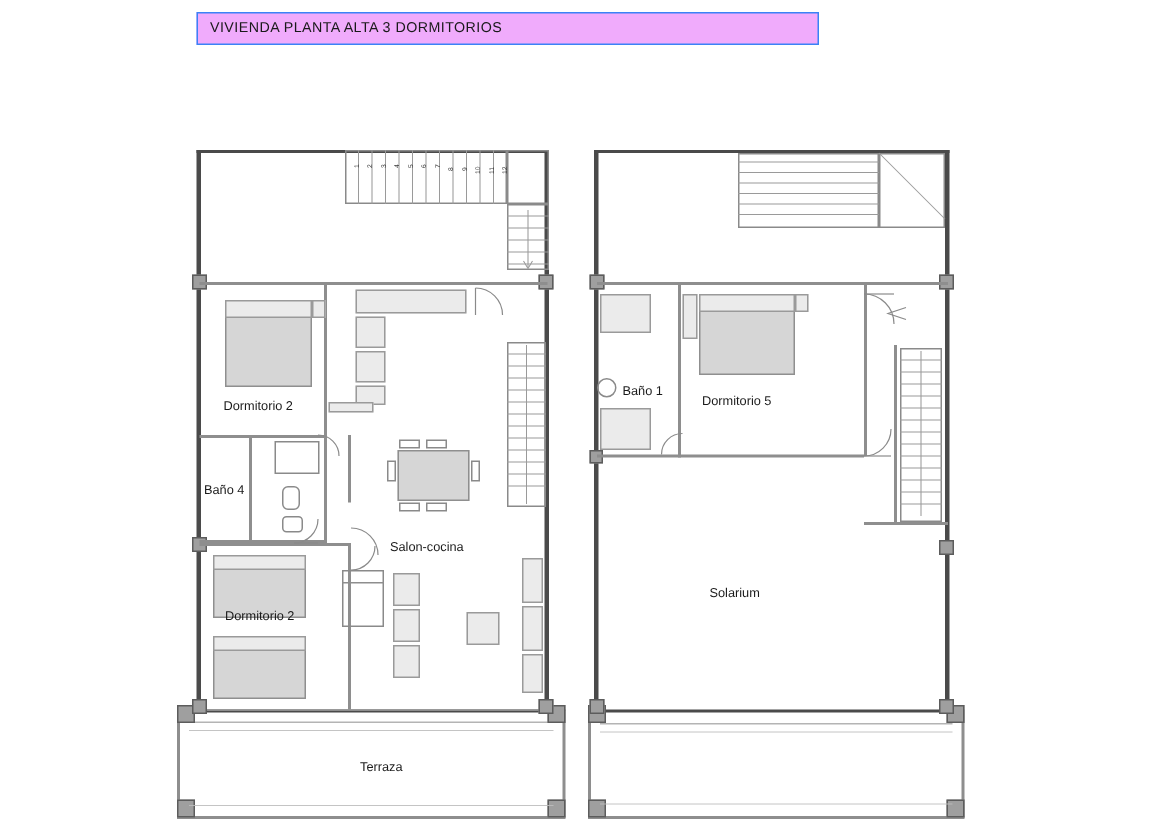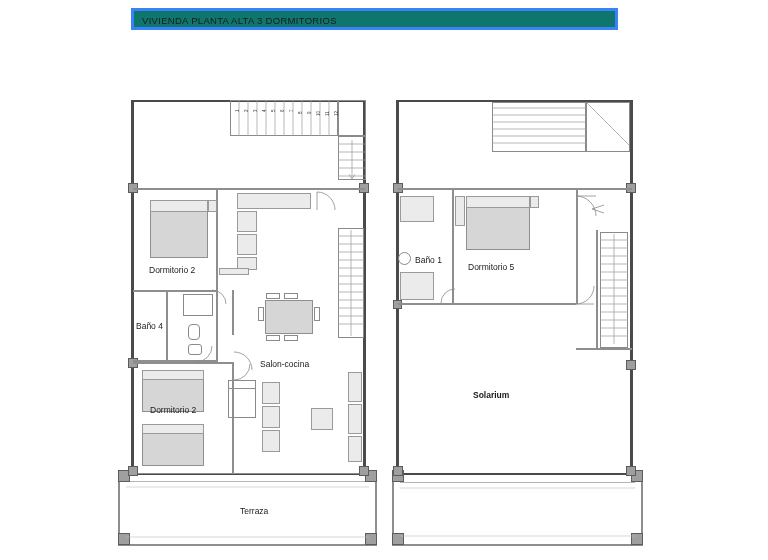--- a/index.html
+++ b/index.html
@@ -22,24 +22,24 @@
     width: 768px;
     height: 560px;
     background: #ffffff;
   }
 
   
   .title-box {
     position: absolute;
     left: 131px;
     top: 8px;
-    width: 487px;
+    width: 415px;
     height: 22px;
-    border: 3px solid #3b82f6;
-    background: #0f766e;
+    border: 1px solid #3b82f6;
+    background: #f0abfc;
     box-sizing: border-box;
   }
   .title-text {
     position: absolute;
     left: 8px;
     top: 4px;
     font-size: 9.5px;
     letter-spacing: 0.3px;
     color: #1a1a1a;
     white-space: nowrap;
@@ -241,21 +241,21 @@
   <div class="fill-light" style="left:466px; top:196px; width:64px; height:12px;"></div>
   <div class="fill-light" style="left:530px; top:196px; width:9px; height:12px;"></div>
   <div class="fill-light" style="left:455px; top:196px; width:10px; height:30px;"></div>
 
   <div class="fill-light" style="left:400px; top:196px; width:34px; height:26px;"></div>
   <div class="fill-light" style="left:400px; top:272px; width:34px; height:28px;"></div>
   <div class="outline" style="left:398px; top:252px; width:13px; height:13px; border-radius:50%;"></div>
 
   <div class="room-label" style="left:415px; top:255px;">Baño 1</div>
   <div class="room-label" style="left:468px; top:262px;">Dormitorio 5</div>
-  <div class="room-label" style="left:473px; top:390px;font-weight:bold;">Solarium</div>
+  <div class="room-label" style="left:473px; top:390px;">Solarium</div>
 
   <svg class="overlay" viewBox="0 0 768 560">
     <g stroke="#9a9a9a" stroke-width="0.7" fill="none">
 
       <line x1="239" y1="100" x2="239" y2="136"></line>
       <line x1="248" y1="100" x2="248" y2="136"></line>
       <line x1="257" y1="100" x2="257" y2="136"></line>
       <line x1="266" y1="100" x2="266" y2="136"></line>
       <line x1="275" y1="100" x2="275" y2="136"></line>
       <line x1="284" y1="100" x2="284" y2="136"></line>

